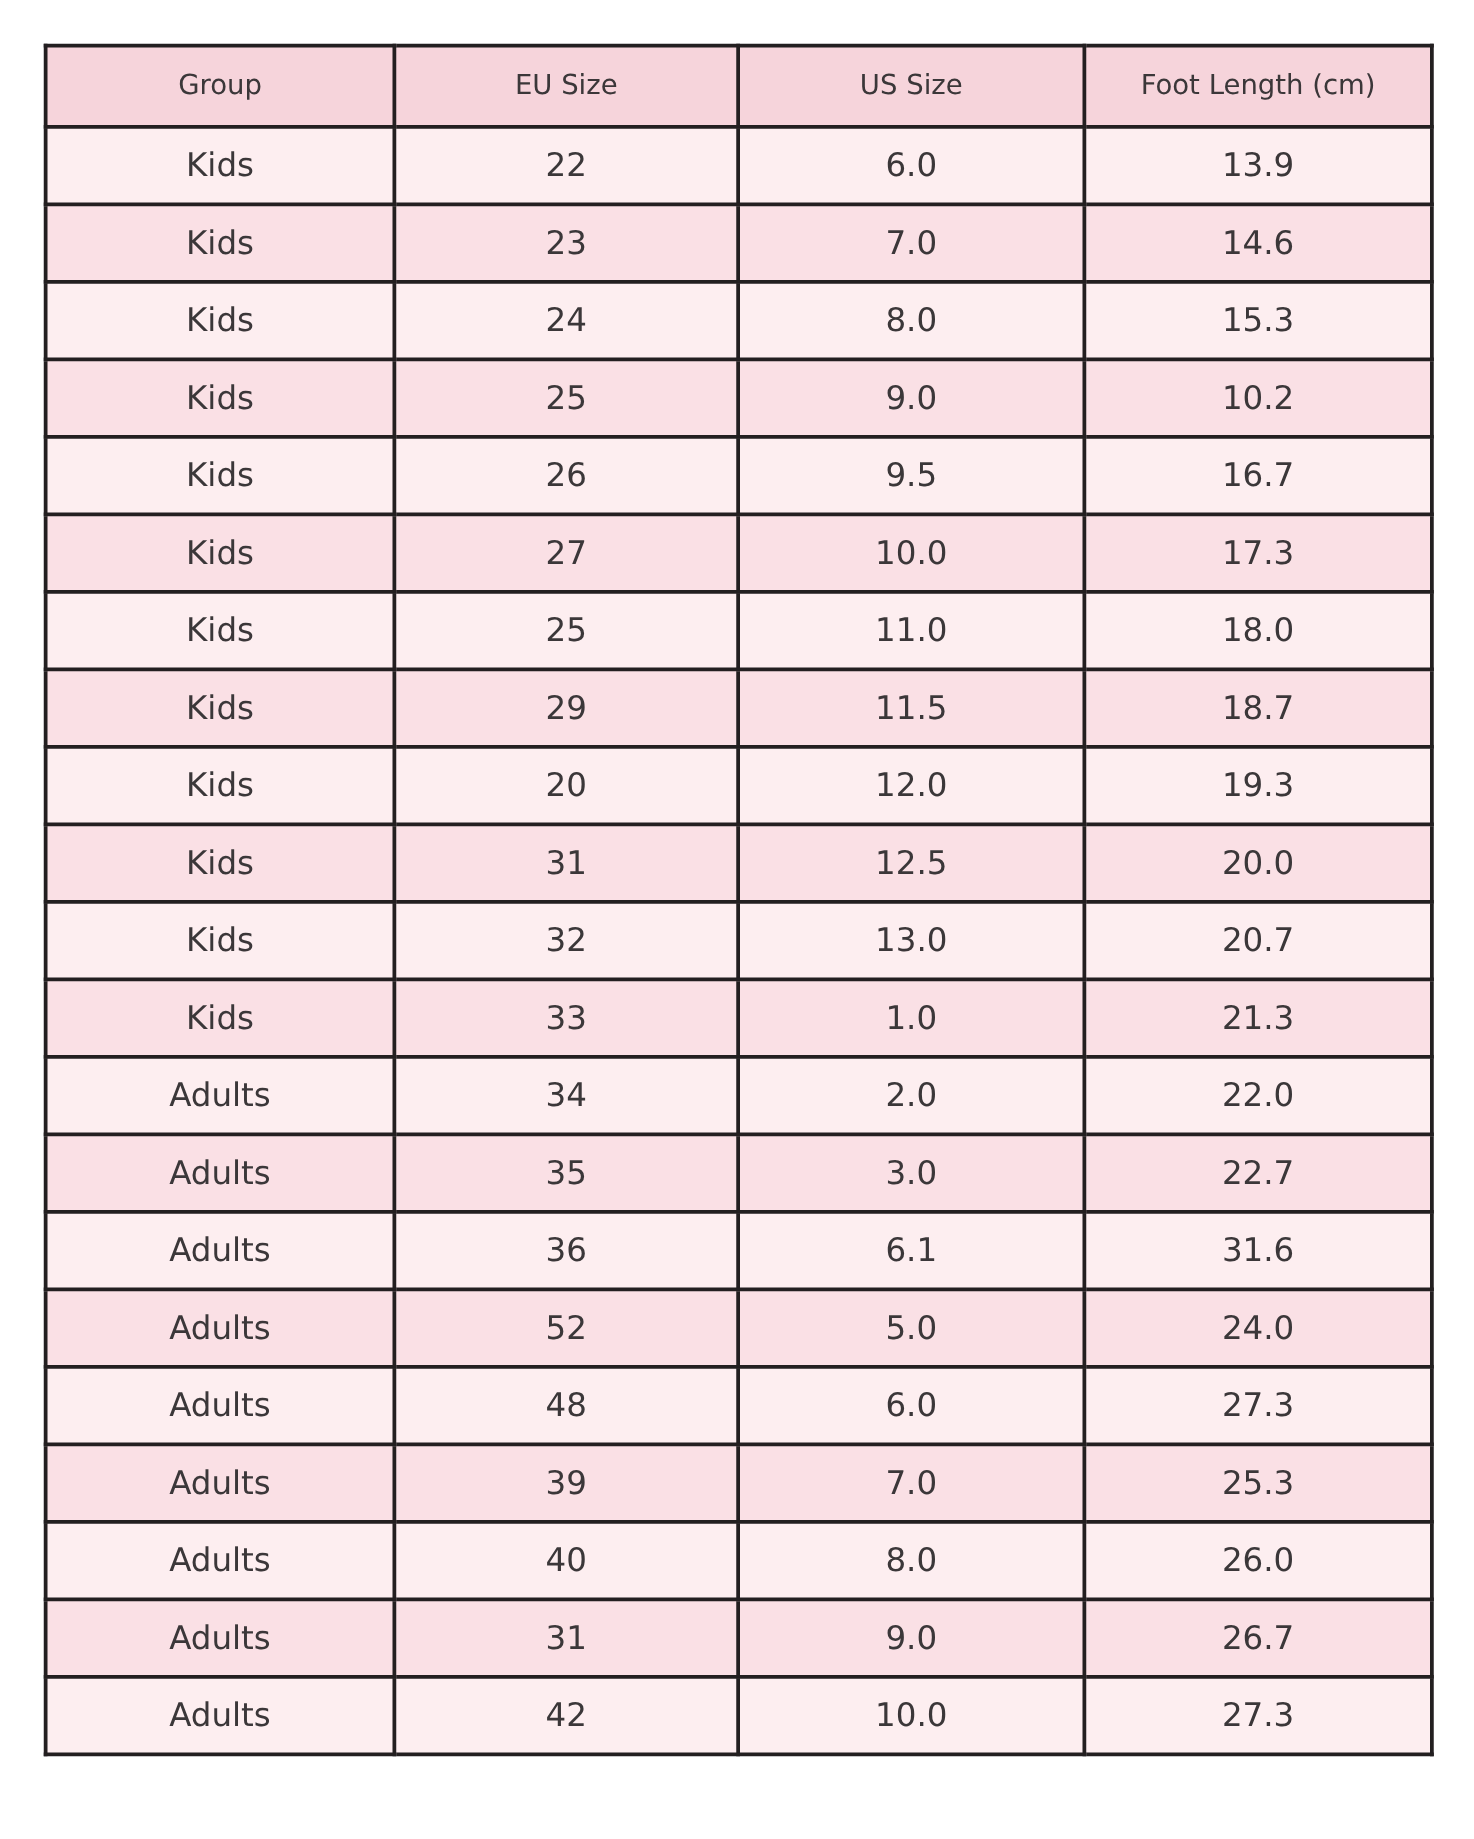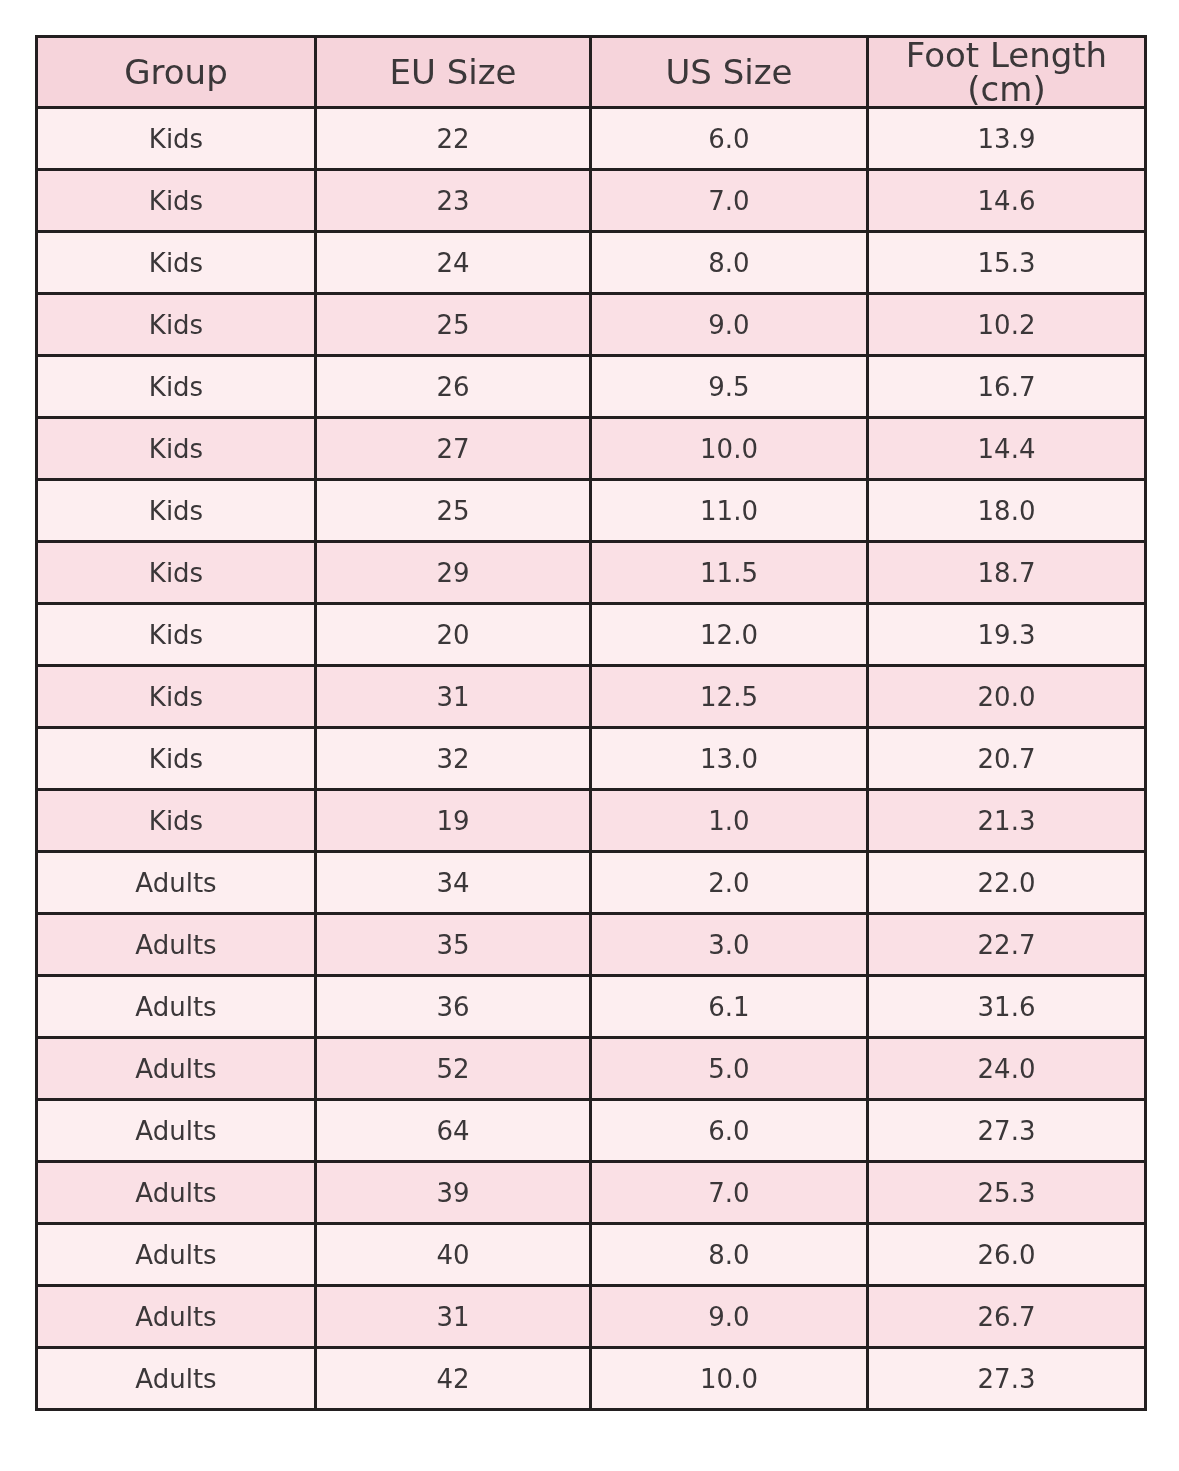--- a/index.html
+++ b/index.html
@@ -41,21 +41,21 @@
     text-align: center;
     vertical-align: middle;
     color: #3b3739;
     font-weight: 400;
     padding: 0;
     line-height: 1;
   }
   #size-table thead th {
     height: 62px;
     background: #f6d4db;
-    font-size: 34px;
+    font-size: 22px;
   }
   #size-table tbody td {
     height: 59px;
     font-size: 26px;
   }
   #size-table tbody tr.row-odd  td { background: #fdeef0; }
   #size-table tbody tr.row-even td { background: #fae0e5; }
 </style>
 </head>
 <body>
@@ -104,21 +104,21 @@
         <tr class="row-odd">
           <td>Kids</td>
           <td>26</td>
           <td>9.5</td>
           <td>16.7</td>
         </tr>
         <tr class="row-even">
           <td>Kids</td>
           <td>27</td>
           <td>10.0</td>
-          <td>14.4</td>
+          <td>17.3</td>
         </tr>
         <tr class="row-odd">
           <td>Kids</td>
           <td>25</td>
           <td>11.0</td>
           <td>18.0</td>
         </tr>
         <tr class="row-even">
           <td>Kids</td>
           <td>29</td>
@@ -138,21 +138,21 @@
           <td>20.0</td>
         </tr>
         <tr class="row-odd">
           <td>Kids</td>
           <td>32</td>
           <td>13.0</td>
           <td>20.7</td>
         </tr>
         <tr class="row-even">
           <td>Kids</td>
-          <td>19</td>
+          <td>33</td>
           <td>1.0</td>
           <td>21.3</td>
         </tr>
         <tr class="row-odd">
           <td>Adults</td>
           <td>34</td>
           <td>2.0</td>
           <td>22.0</td>
         </tr>
         <tr class="row-even">
@@ -168,21 +168,21 @@
           <td>31.6</td>
         </tr>
         <tr class="row-even">
           <td>Adults</td>
           <td>52</td>
           <td>5.0</td>
           <td>24.0</td>
         </tr>
         <tr class="row-odd">
           <td>Adults</td>
-          <td>64</td>
+          <td>48</td>
           <td>6.0</td>
           <td>27.3</td>
         </tr>
         <tr class="row-even">
           <td>Adults</td>
           <td>39</td>
           <td>7.0</td>
           <td>25.3</td>
         </tr>
         <tr class="row-odd">

